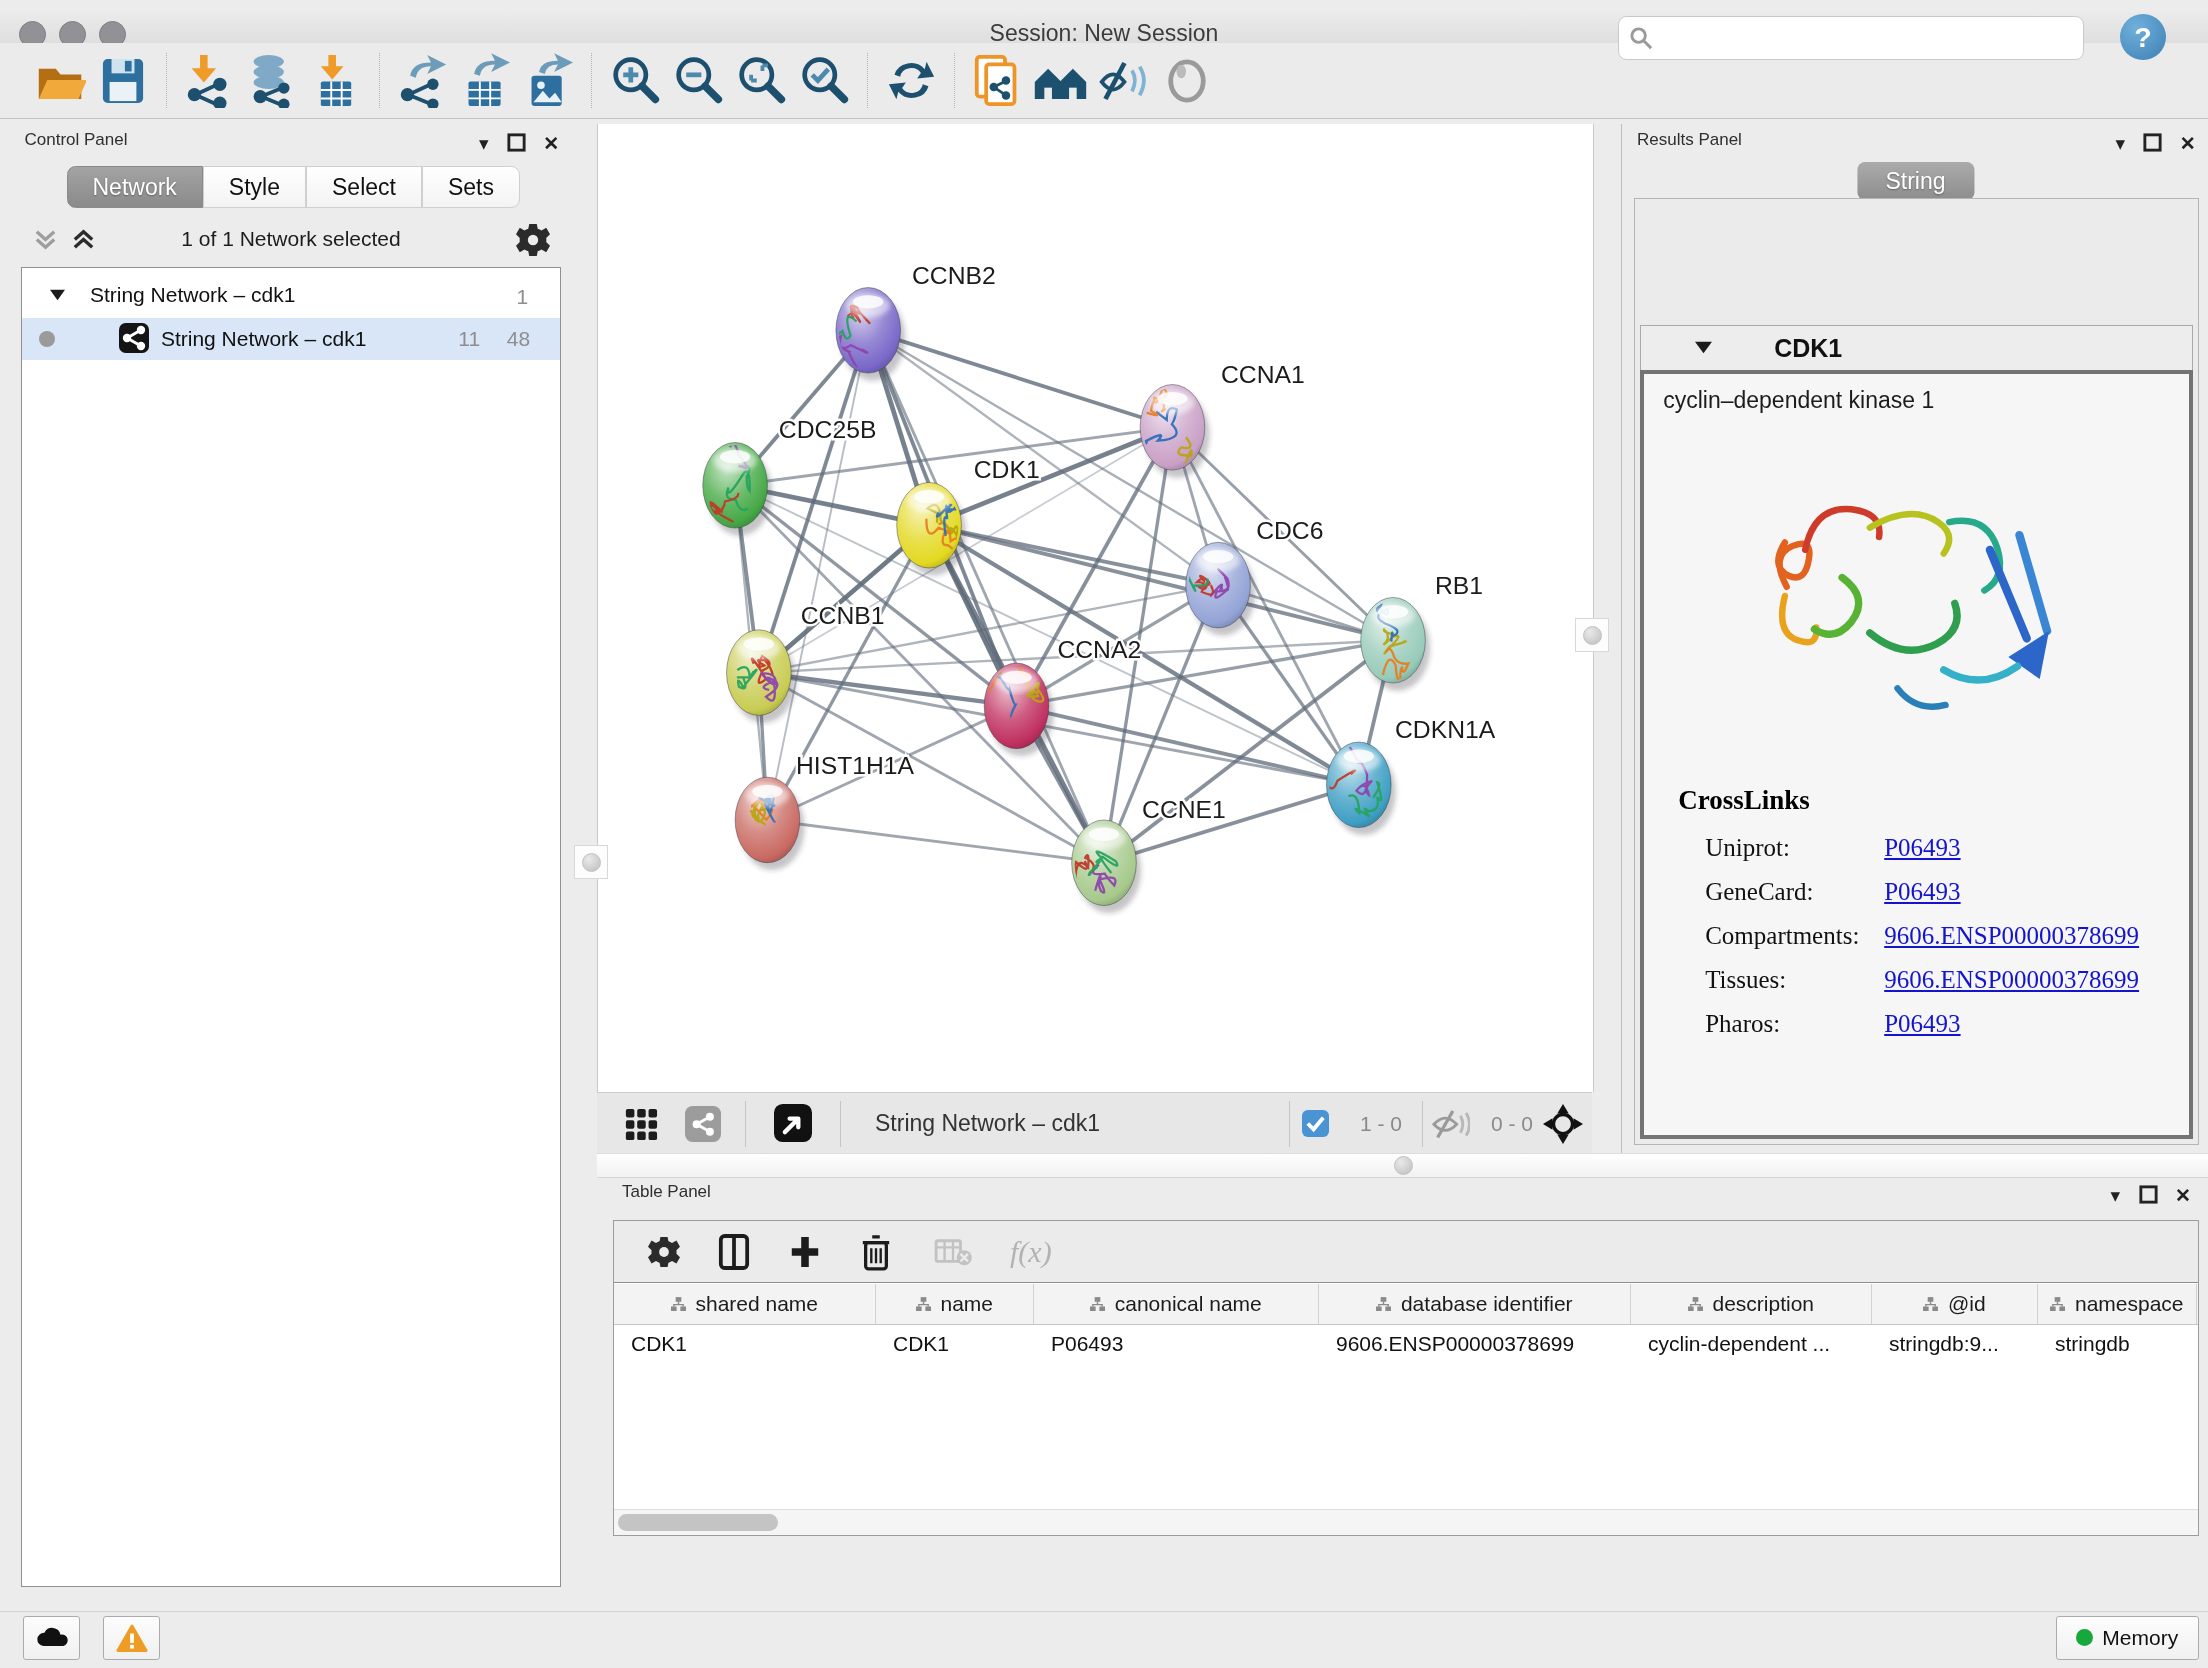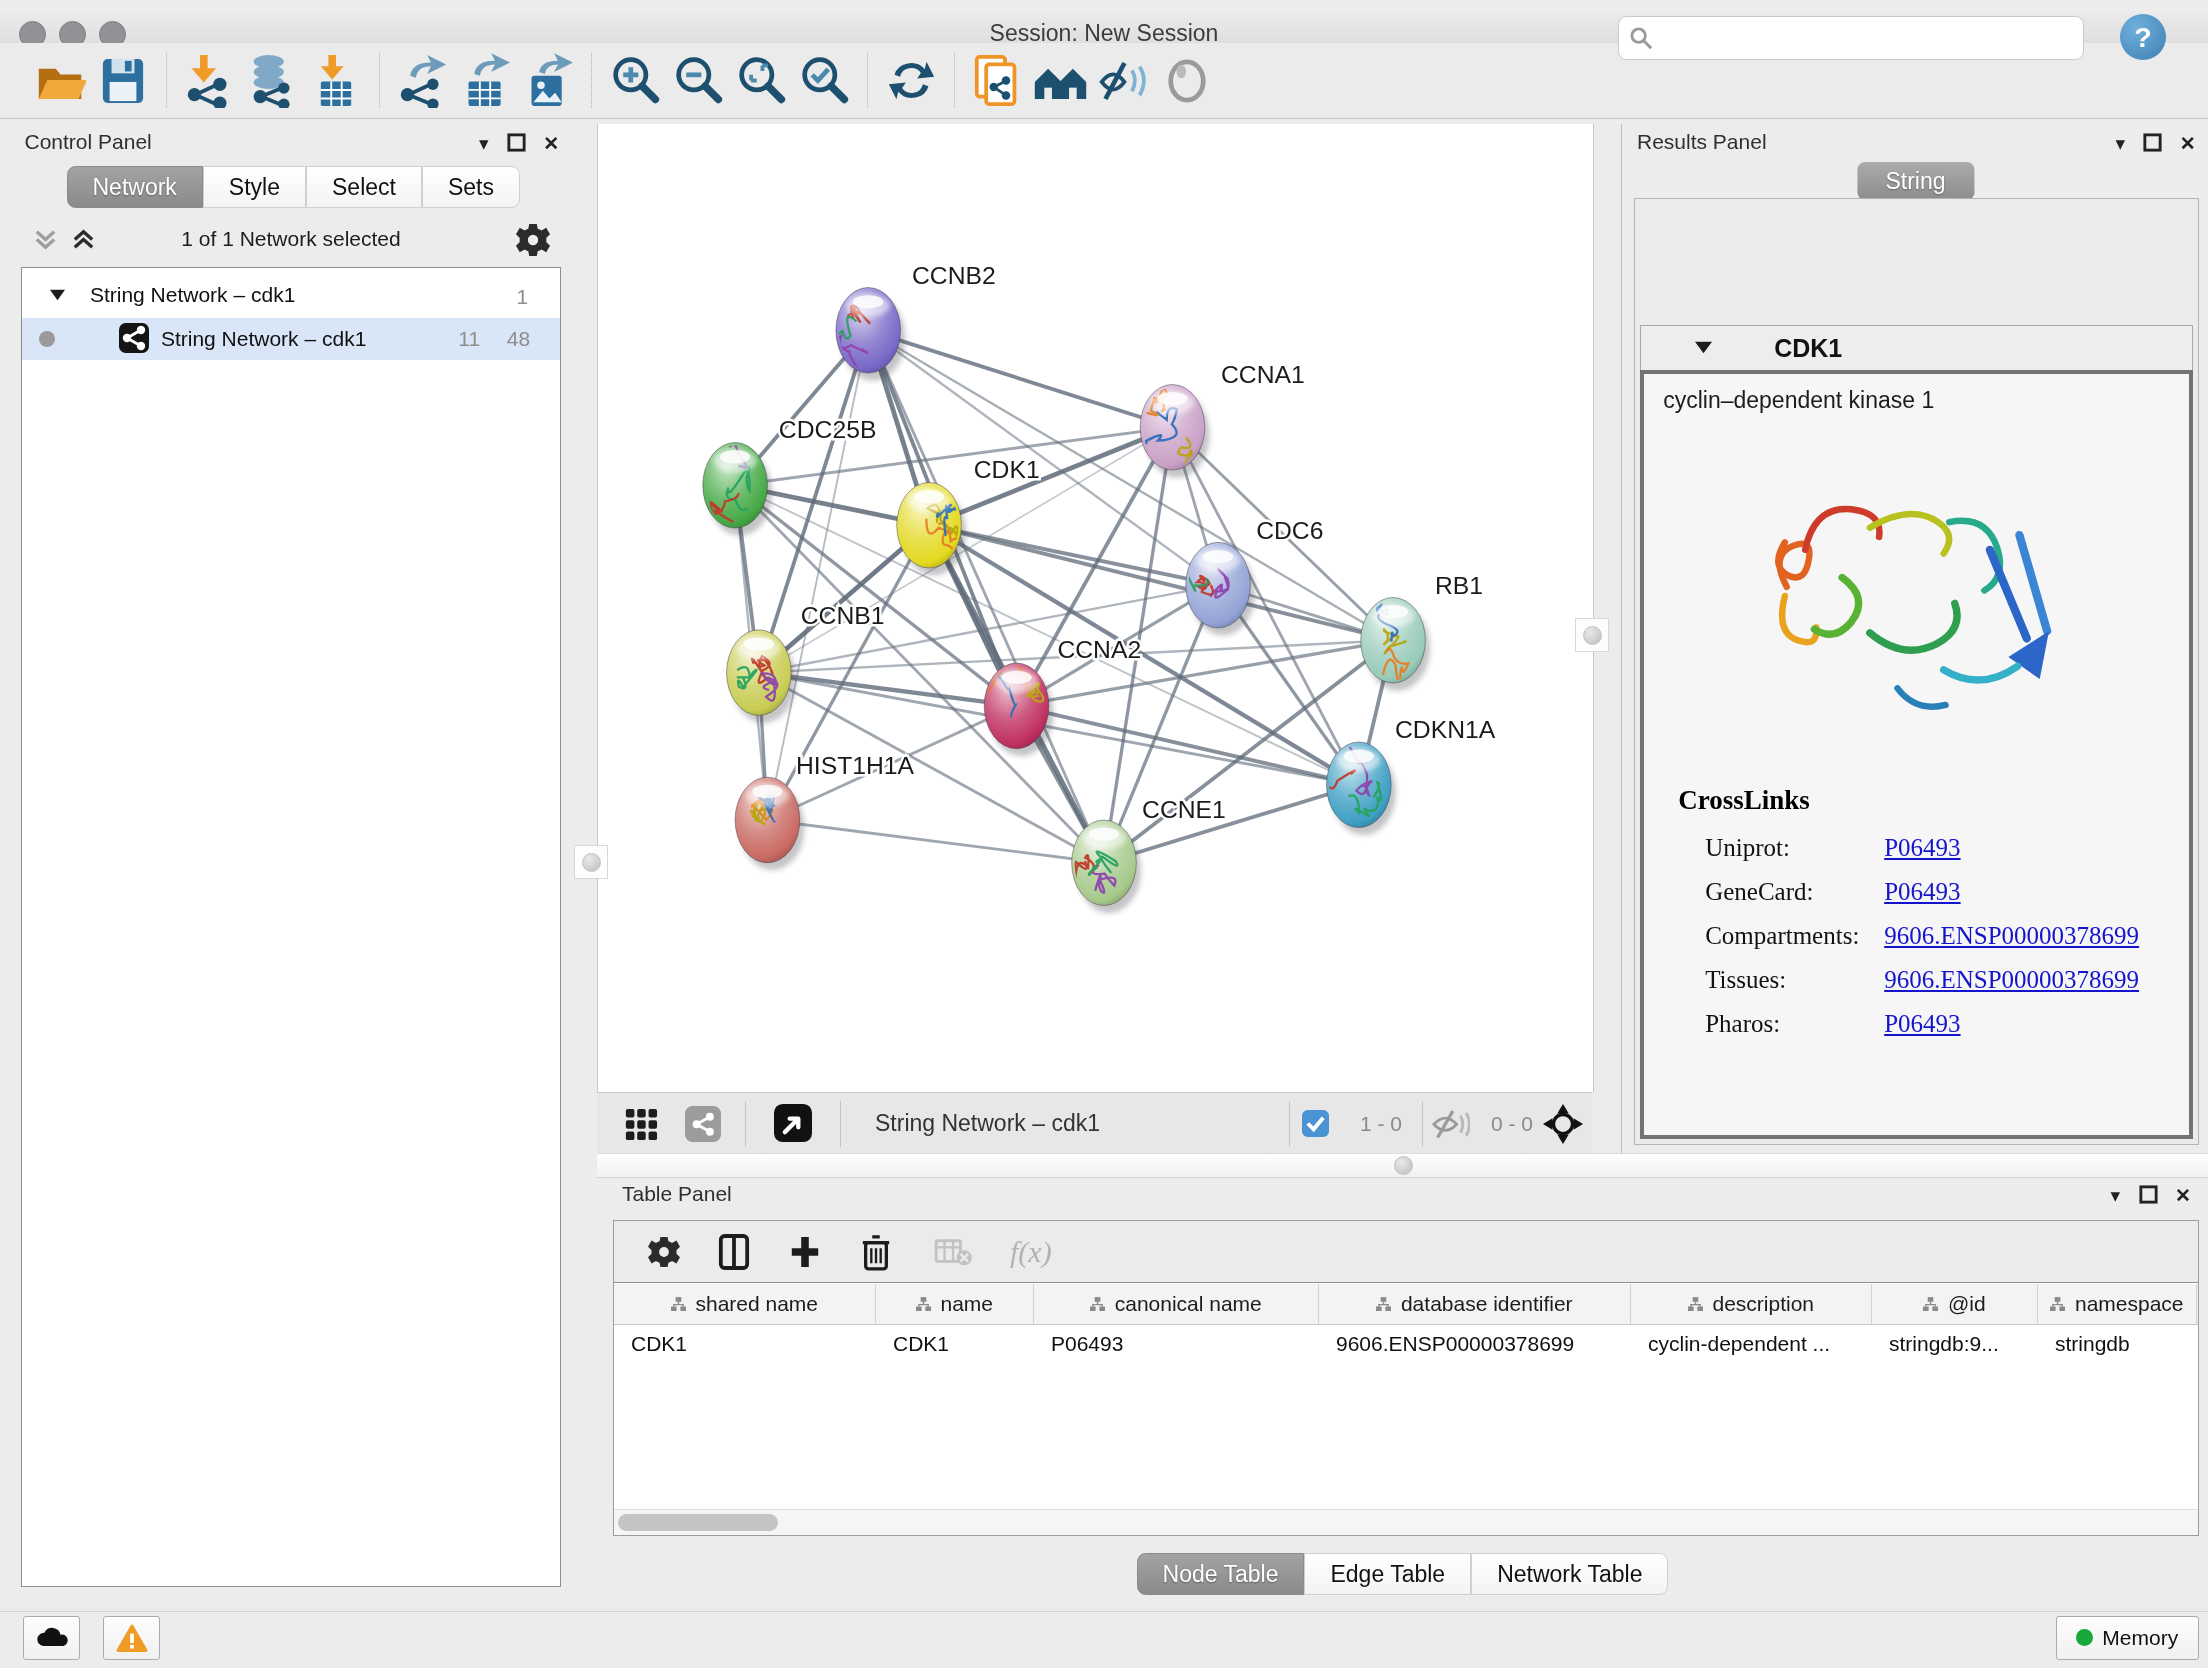--- a/index.html
+++ b/index.html
@@ -20,21 +20,21 @@
   .searchbox{position:absolute;right:124px;top:16px;width:464px;height:42px;background:#fff;
              border:1.9px solid #c9c9c9;border-radius:8.6px;display:flex;align-items:center;}
   .searchbox input{border:none;outline:none;font-size:21px;flex:1;background:transparent;height:34px;
                    font-family:"Liberation Sans",sans-serif;}
   .helpbtn{position:absolute;right:42px;top:14.3px;width:46px;height:46px;border-radius:50%;
            background:radial-gradient(circle at 35% 30%,#6fb0dc,#3d7fb2);color:#fff;font-size:28.5px;
            font-weight:bold;text-align:center;line-height:46px;cursor:pointer;}
   
   .cpanel{position:absolute;left:9.5px;top:124px;width:563px;height:1476px;}
   .phead{position:relative;height:38px;}
-  .phead .ptitle{position:absolute;left:15px;top:5.7px;font-size:21px;color:#2f2f2f;}
+  .phead .ptitle{position:absolute;left:15px;top:5.7px;font-size:17px;color:#2f2f2f;}
   .pico{position:absolute;top:7.6px;font-size:19px;color:#222;cursor:pointer;}
   .tabsrow{position:absolute;left:57px;top:42px;display:flex;}
   .tab{height:40px;line-height:40px;padding:0 25px;font-size:23px;color:#111;
        background:linear-gradient(#ffffff,#f3f3f3);border:1px solid #cfcfcf;cursor:pointer;}
   .tab.sel{background:linear-gradient(#a3a3a3,#8a8a8a);color:#fff;border-color:#8a8a8a;
            border-radius:8.6px;text-shadow:0 1px 1.9px rgba(0,0,0,.35);}
   .tab:first-child{border-radius:8.6px 0 0 8.6px;}
   .tab:last-child{border-radius:0 8.6px 8.6px 0;}
   .cpsub{position:absolute;left:11.4px;right:11.4px;top:95px;height:42px;}
   .cpstatus{position:absolute;left:0;right:0;text-align:center;top:7.6px;font-size:21px;color:#1d1d1d;}
@@ -936,25 +936,20 @@
         <div class="tdcell" style="width: 285px;">P06493</div>
         <div class="tdcell" style="width: 312px;">9606.ENSP00000378699</div>
         <div class="tdcell" style="width: 241px;">cyclin-dependent ...</div>
         <div class="tdcell" style="width: 166px;">stringdb:9...</div>
         <div class="tdcell" style="width: 159px;">stringdb</div>
       </div>
     <div class="tscroll">
         <div class="tthumb"></div>
       </div>
   </div>
-  <div class="ttabs">
-    <div class="tab sel">Node Table</div>
-    <div class="tab">Edge Table</div>
-    <div class="tab">Network Table</div>
-  </div>
 </div>
 
 <div class="statusbar">
   <div class="sbtn" style="left:23px;width:55px">
       <span>
         <svg width="34" height="25" viewBox="0 0 36 26">
           <path d="M9 22a7 7 0 0 1 1-14 9 9 0 0 1 17 2 6 6 0 0 1 3 12z" fill="#111"></path>
         </svg>
       </span>
     </div>

